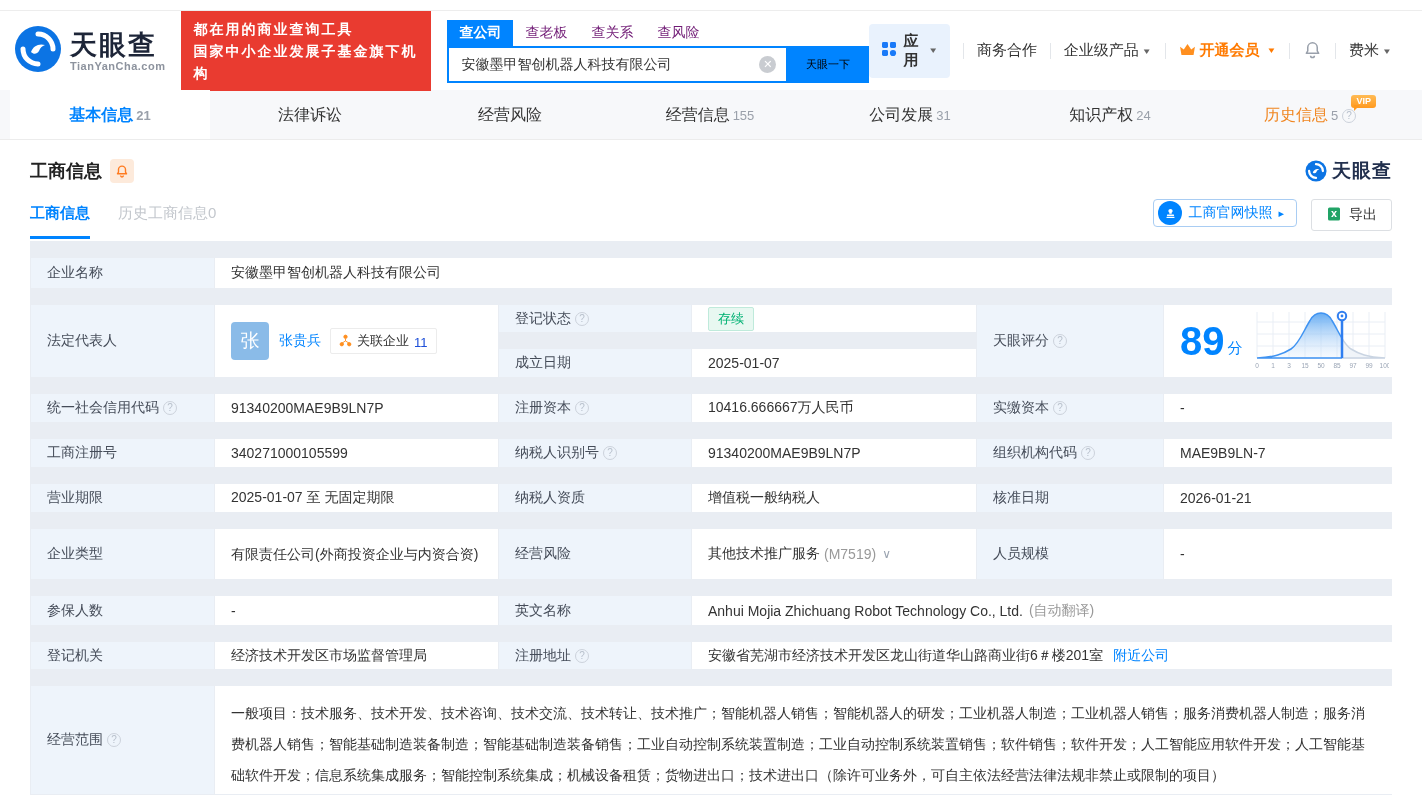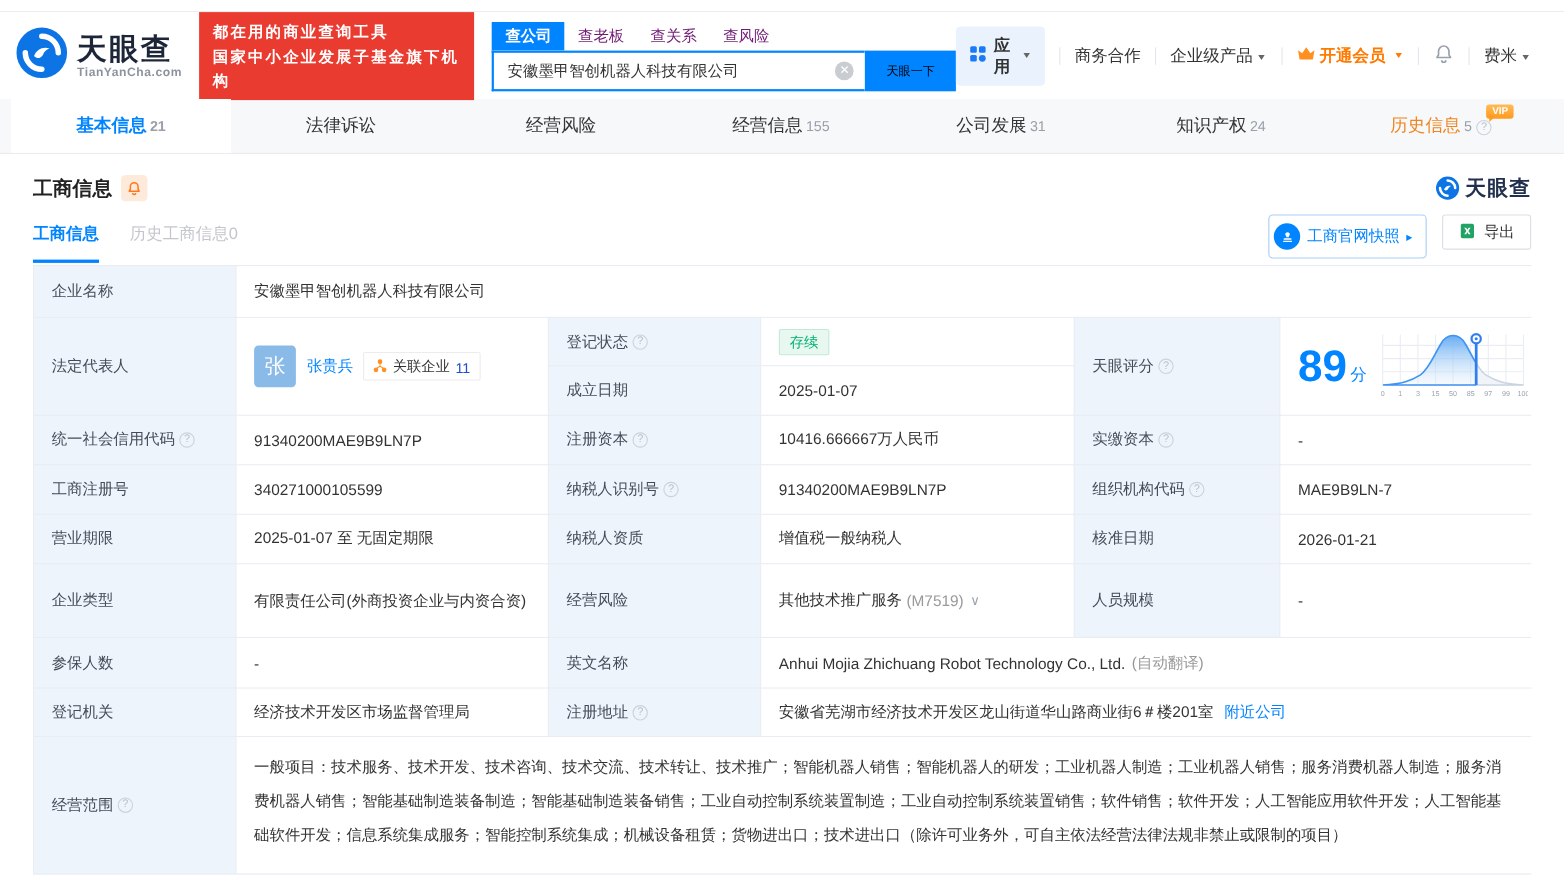--- a/index.html
+++ b/index.html
@@ -56,32 +56,32 @@
     display:flex; align-items:center; justify-content:center; cursor:pointer;}
   .watermark { margin-left:auto; display:flex; align-items:center; gap:5px; font-size:19px;
     font-weight:bold; color:#22304e; letter-spacing:1px;}
   .subtab-row { margin-top:4px; height:48px; display:flex; align-items:center; position:relative; }
   .subtab { font-size:15px; margin-right:28px; cursor:pointer; position:relative; height:48px; line-height:44px; }
   .subtab.active { color:#0084ff; font-weight:bold; }
   .subtab.active::after { content:""; position:absolute; left:0; right:0; bottom:0; height:3px; background:#0084ff; }
   .subtab.dim { color:#c3c7cd; }
   .rt-btns { margin-left:auto; display:flex; gap:14px; }
   .btn-snapshot { display:flex; align-items:center; gap:6px; border:1px solid #a9cdf3; border-radius:4px;
-    padding:3px 12px 3px 4px; color:#0084ff; font-size:14px; cursor:pointer; background:#fff; height:40px;}
+    padding:3px 12px 3px 4px; color:#0084ff; font-size:14px; cursor:pointer; background:#fff; height:28px;}
   .stamp-circ { width:24px; height:24px; border-radius:50%; background:#0084ff; display:flex;
     align-items:center; justify-content:center; }
   .btn-export { display:flex; align-items:center; gap:7px; border:1px solid #dcdfe3; border-radius:3px;
     padding:3px 14px; color:#333; font-size:14px; cursor:pointer; background:#fff; height:32px;}
 
   
   .tbl { margin-top:2px; width:1362px; background:#e9edf3; border:1px solid #e9edf3;
     display:grid; gap:1px;
     grid-template-columns:183px 283px 192px 284px 186px 1fr;
     grid-template-rows:46px 43px 44px 44px 44px 44px 66px 45px 43px 124px; }
-  .cell { background:#fff; display:flex; align-items:center; padding:0 16px; font-size:14px; color:#333; }
+  .cell { background:#fff; display:flex; align-items:center; padding:0 16px; font-size:14px; color:#333;margin-top:16px; }
   .lbl { background:#eef4fb; color:#454c59; }
   .muted { color:#999; }
   .link { color:#0084ff; cursor:pointer; }
   .chip-active { background:#e8f8f1; color:#00b173; border:1px solid #bfeadb; font-size:13px;
     padding:2px 9px; border-radius:2px; }
   .avatar { width:38px; height:38px; border-radius:4px; background:#8abbe8; color:#fff; font-size:19px;
     display:flex; align-items:center; justify-content:center; flex:0 0 auto;}
   .assoc { display:flex; align-items:flex-end; gap:5px; border:1px solid #ececec; border-radius:2px;
     padding:3px 8px; font-size:13px; cursor:pointer; background:#fff;}
   .assoc .n { color:#1d4ed8; }

